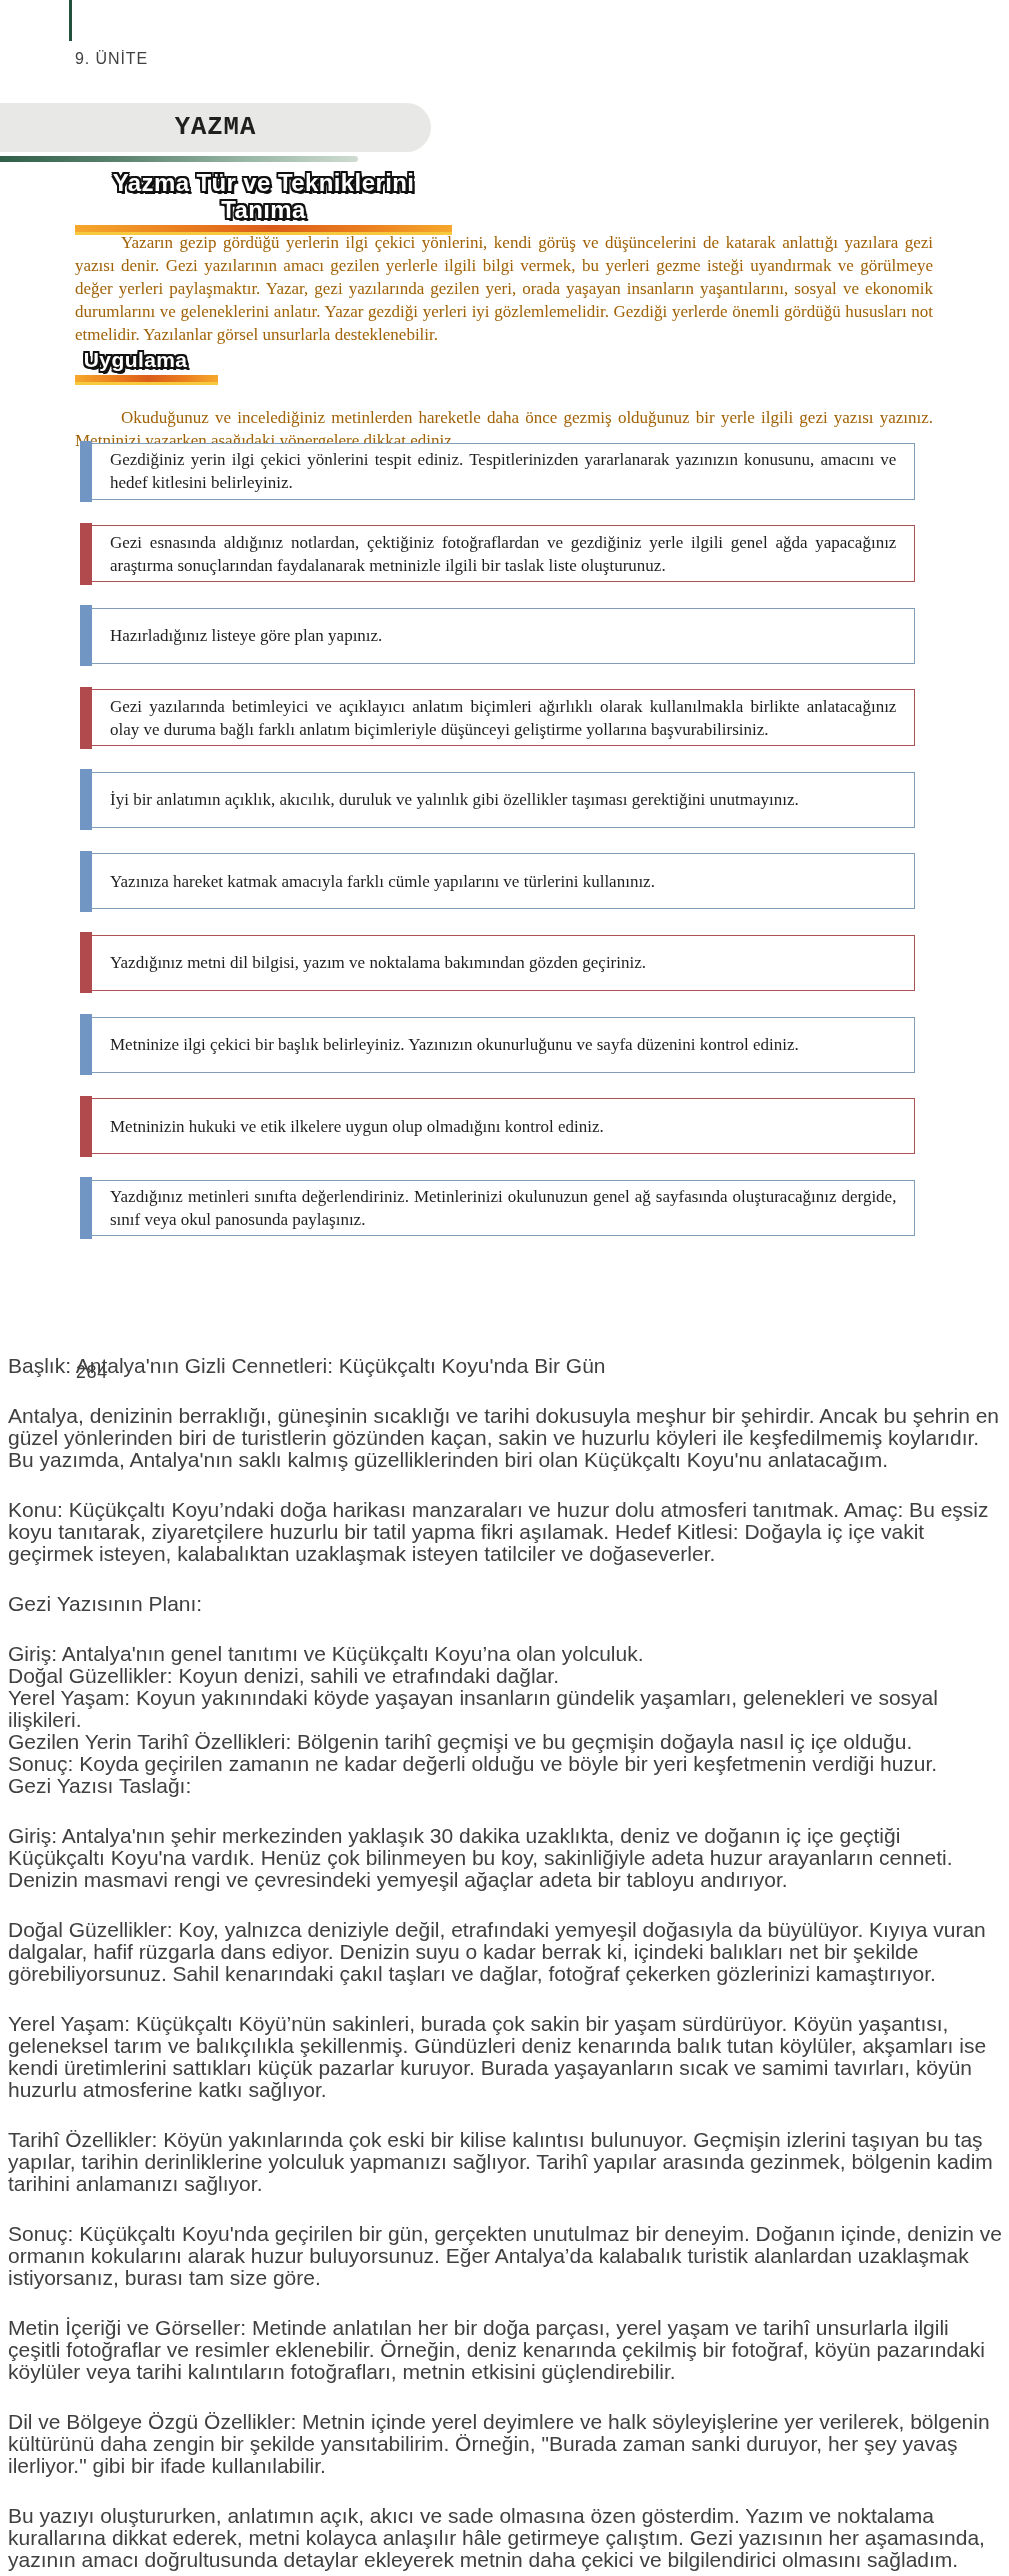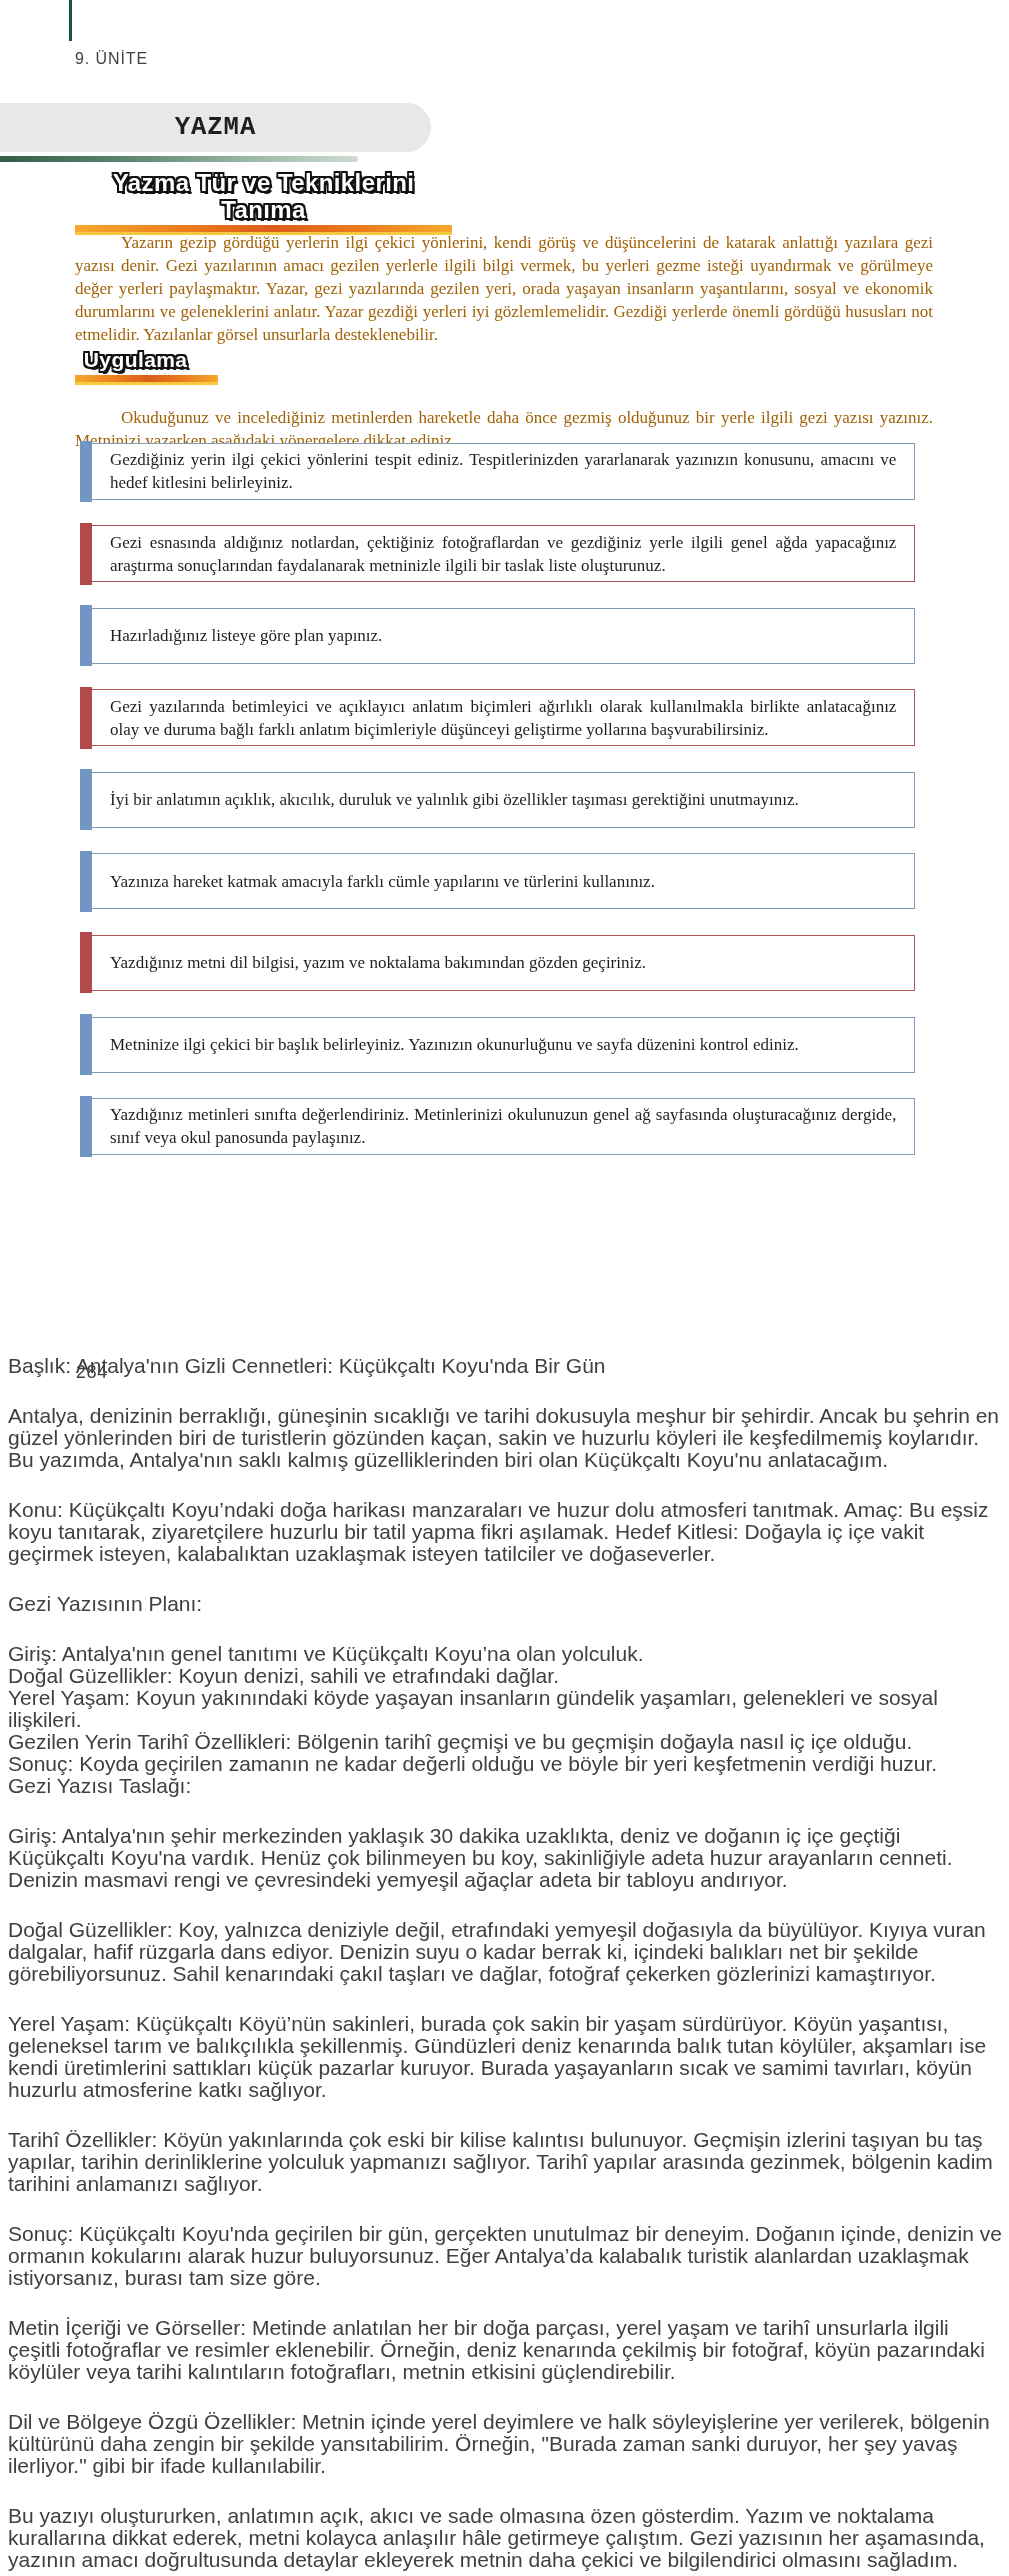--- a/index.html
+++ b/index.html
@@ -156,20 +156,24 @@
     <div class="gtext">Yazınıza hareket katmak amacıyla farklı cümle yapılarını ve türlerini kullanınız.</div>
   </div>
       <div class="gbox red">
     <div class="gbar"></div>
     <div class="gtext">Yazdığınız metni dil bilgisi, yazım ve noktalama bakımından gözden geçiriniz.</div>
   </div>
       <div class="gbox">
     <div class="gbar"></div>
     <div class="gtext">Metninize ilgi çekici bir başlık belirleyiniz. Yazınızın okunurluğunu ve sayfa düzenini kontrol ediniz.</div>
   </div>
+      <div class="gbox red">
+    <div class="gbar"></div>
+    <div class="gtext">Metninizin hukuki ve etik ilkelere uygun olup olmadığını kontrol ediniz.</div>
+  </div>
       <div class="gbox">
     <div class="gbar"></div>
     <div class="gtext">Yazdığınız metinleri sınıfta değerlendiriniz. Metinlerinizi okulunuzun genel ağ sayfasında oluşturacağınız dergide, sınıf veya okul panosunda paylaşınız.</div>
   </div>
     </div>
 
   <div class="page-number">284</div>
 
   <div class="answer" id="answer-blocks">
       <div class="answer-block">

